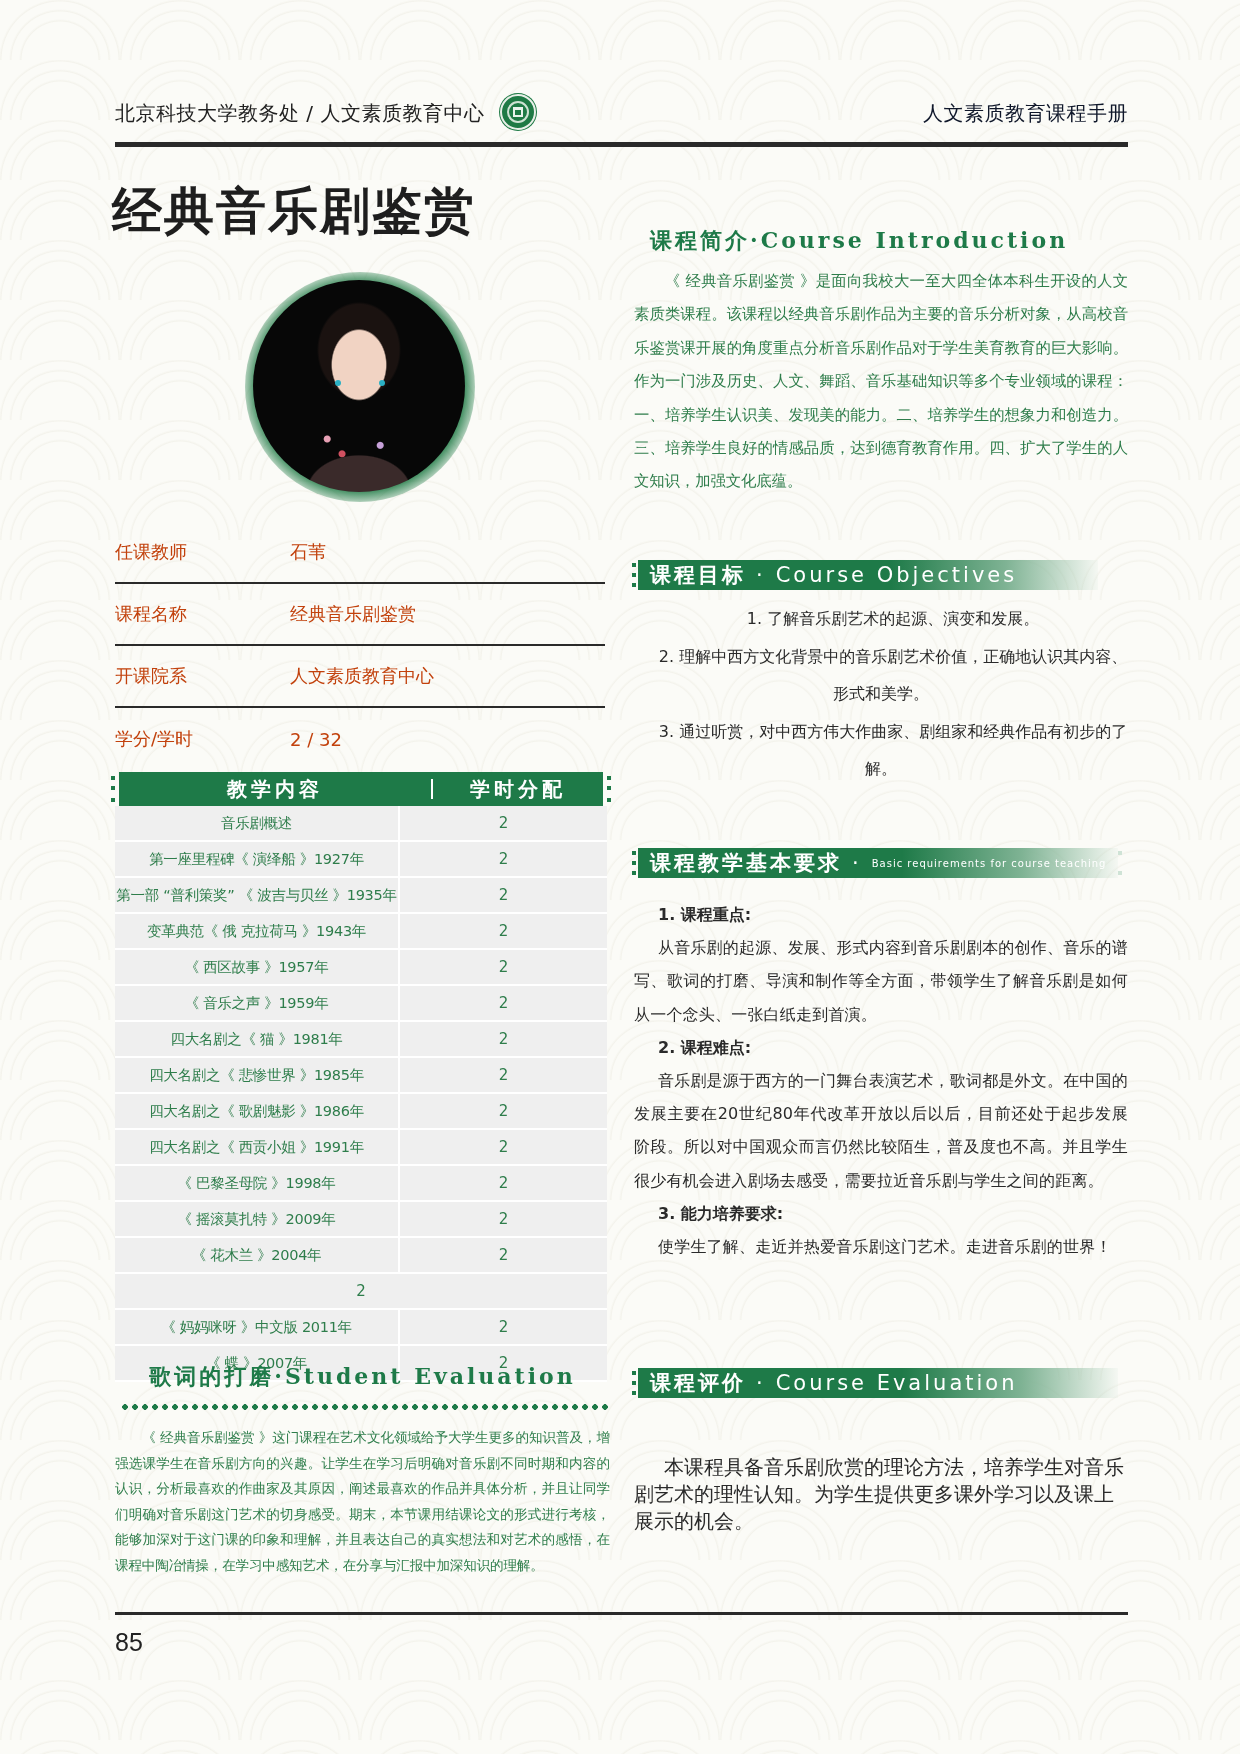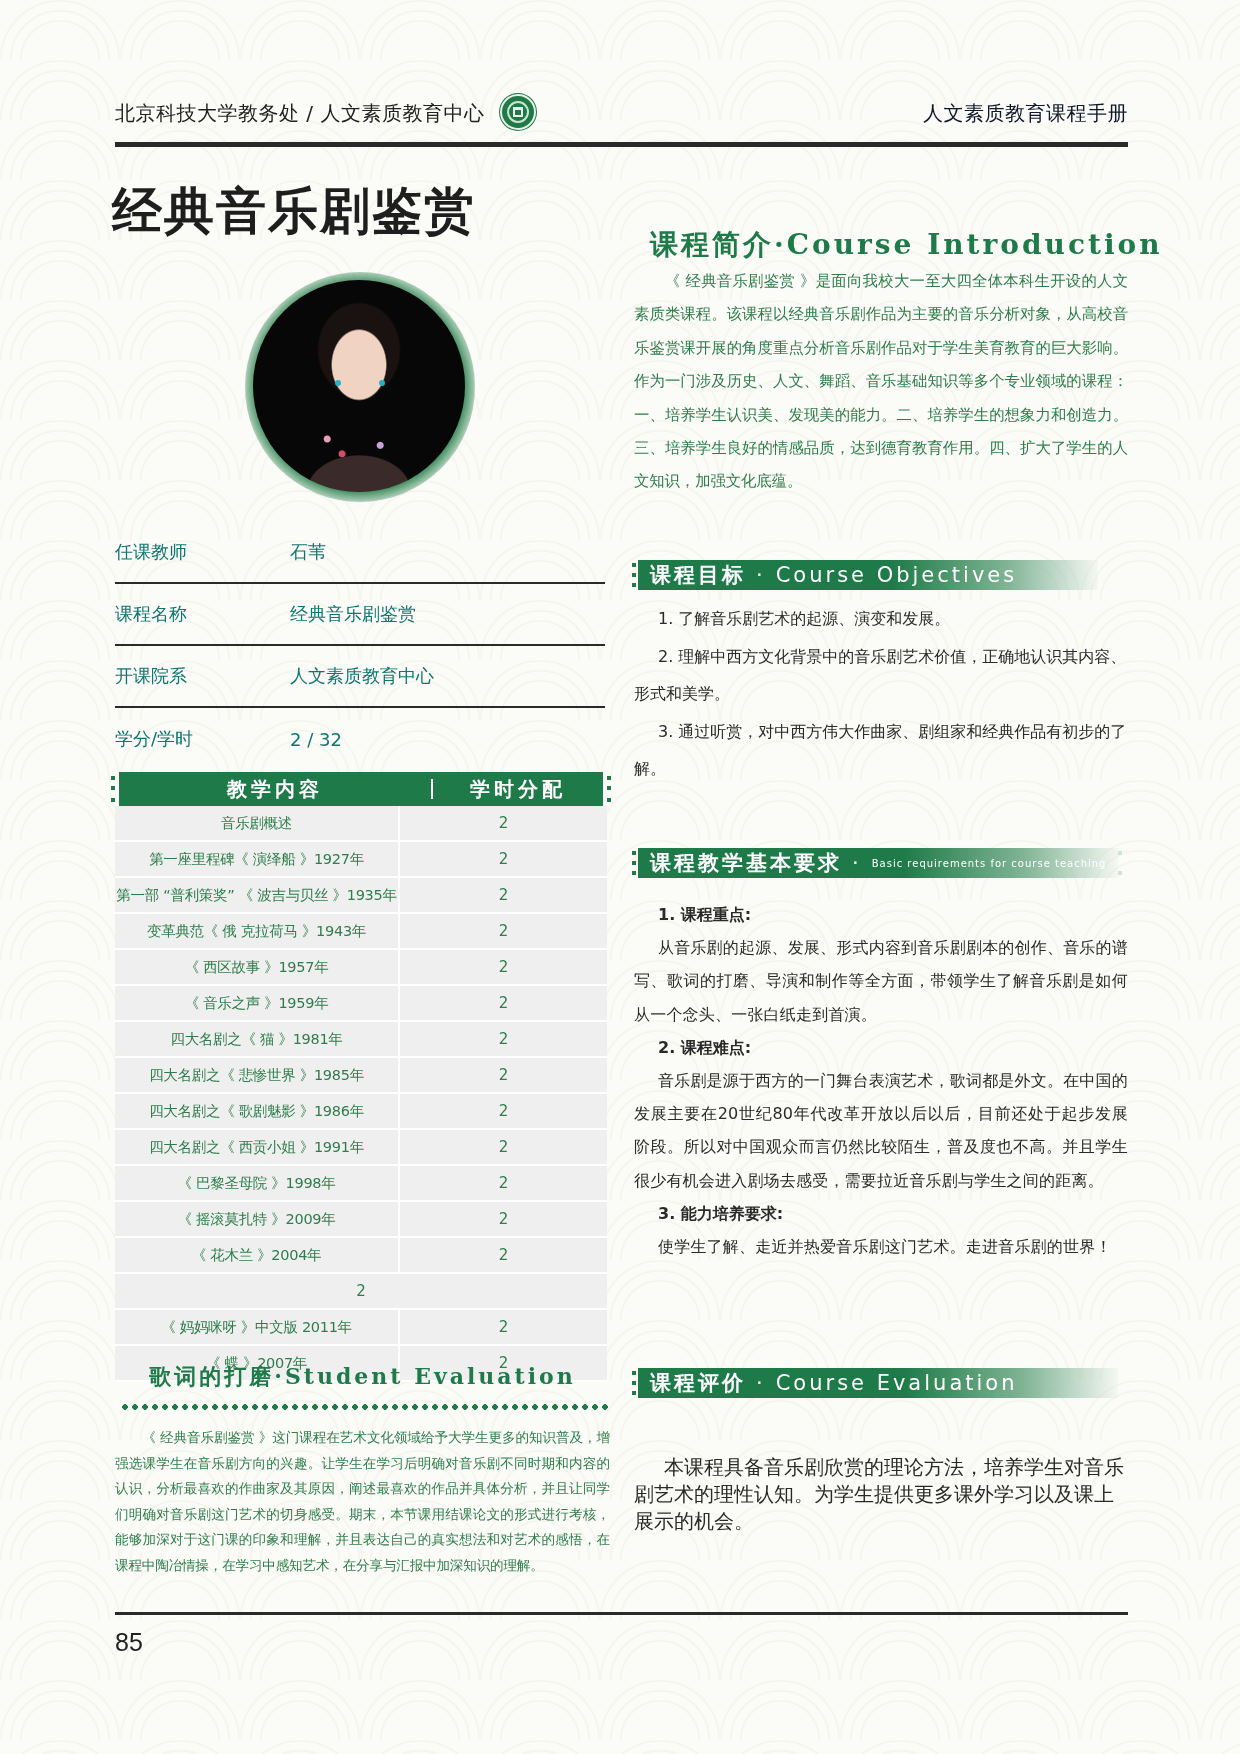--- a/index.html
+++ b/index.html
@@ -37,21 +37,21 @@
       radial-gradient(circle at 42% 82%, #d05060 3px, transparent 4px),
       radial-gradient(circle at 60% 78%, #c6a0d8 3px, transparent 4px),
       radial-gradient(circle at 35% 75%, #e7a0b4 3px, transparent 4px),
       #070707;
     overflow: hidden;
   }
   .earring { width: 6px; height: 6px; border-radius: 50%; background: #2ab0c4; }
 
   
   .info { left: 115px; top: 522px; width: 490px; }
-  .info-row { display: flex; align-items: center; height: 62px; border-bottom: 2px solid #2a2a2a; font-size: 18px; color: #0f766e; }
+  .info-row { display: flex; align-items: center; height: 62px; border-bottom: 2px solid #2a2a2a; font-size: 18px; color: #c2410c; }
   .info-row:last-child { border-bottom: none; }
   .info-row .k { width: 175px; }
   .info-row .v { flex: 1; }
 
   
   .tt { left: 115px; top: 772px; width: 492px; }
   .tt-head { position: relative; height: 34px; background: #1e7a48; display: flex; align-items: center; color: #fff; font-size: 20px; font-weight: bold; letter-spacing: 4px; margin: 0 4px; }
   .tt-head .c1 { width: 312px; text-align: center; }
   .tt-head .sep { width: 2px; height: 20px; background: #fff; }
   .tt-head .c2 { flex: 1; text-align: center; }
@@ -60,33 +60,33 @@
   .tt-row { display: flex; height: 36px; font-size: 14.5px; color: #2e7d4b; }
   .tt-row .c1 { width: 285px; background: #efefef; border-right: 2px solid #fff; border-bottom: 2px solid #fff; display:flex; align-items:center; justify-content:center; letter-spacing: -0.3px; }
   .tt-row .c2 { flex: 1; background: #efefef; border-bottom: 2px solid #fff; display:flex; align-items:center; justify-content:center; font-size: 15px; }
 
   
   .se-title { left: 115px; top: 1362px; width: 495px; text-align: center; font-size: 22px; font-weight: bold; color: #1e7a48; letter-spacing: 3px; font-family: "DejaVu Serif", serif; }
   .se-dots { left: 120px; top: 1403px; width: 490px; height: 8px; background-image: radial-gradient(circle, #1e7a48 2.6px, transparent 3px); background-size: 10px 8px; }
   .se-text { left: 115px; top: 1425px; width: 495px; font-size: 13.6px; line-height: 25.6px; color: #2e7d4b; text-align: justify; text-indent: 2em; letter-spacing: -0.2px; }
 
   
-  .intro-title { left: 650px; top: 226px; font-size: 28px; font-weight: bold; color: #1e7a48; letter-spacing: 3px; font-family: "DejaVu Serif", serif; }
+  .intro-title { left: 650px; top: 226px; font-size: 22px; font-weight: bold; color: #1e7a48; letter-spacing: 3px; font-family: "DejaVu Serif", serif; }
   .intro-text { left: 634px; top: 265px; width: 494px; font-size: 15.4px; line-height: 33.4px; color: #2e7d4b; text-indent: 2em; text-align: justify; letter-spacing: -0.1px; }
 
   .band { height: 30px; display: flex; align-items: center; padding-left: 12px; color: #fff; font-size: 21px; letter-spacing: 3px;
     background: linear-gradient(90deg, #1e7a48 0%, #1e7a48 55%, #7fb394 80%, rgba(220,235,225,0.2) 100%); position: absolute; }
   .band .cn { font-weight: bold; }
   .band .dot { margin: 0 10px; }
   .band .en { font-family: "DejaVu Sans", sans-serif; letter-spacing: 3px; }
   .band .small { font-size: 10px; letter-spacing: 1px; }
   .band-notch { position: absolute; width: 4px; height: 4px; }
 
   .obj { left: 634px; top: 600px; width: 494px; font-size: 16px; line-height: 37.5px; color: #2a2a2a; }
-  .obj p { text-indent: 1.5em; }
+  .obj p { text-indent: 1.5em; text-align: center; }
 
   .req { left: 634px; top: 898px; width: 494px; font-size: 16px; line-height: 33.2px; color: #2a2a2a; text-align: justify; }
   .req .h { font-weight: bold; text-indent: 1.5em; }
   .req .b { text-indent: 1.5em; letter-spacing: 0.2px; }
 
   .eval { left: 634px; top: 1454px; width: 494px; font-size: 20px; line-height: 27px; color: #2a2a2a; text-indent: 1.5em; }
 
   
   .ftr-rule { left: 115px; top: 1612px; width: 1013px; height: 3px; background: #2a2a2a; }
   .page-num { left: 115px; top: 1628px; font-size: 25px; color: #222; font-family: "Liberation Sans Narrow", "Liberation Sans", sans-serif; }

